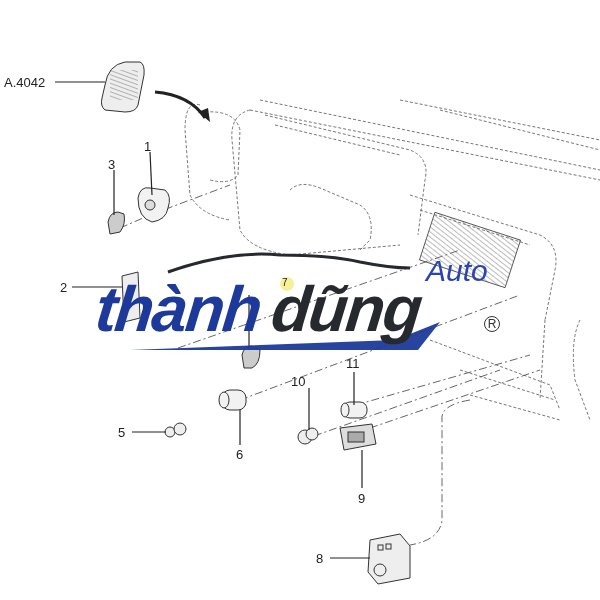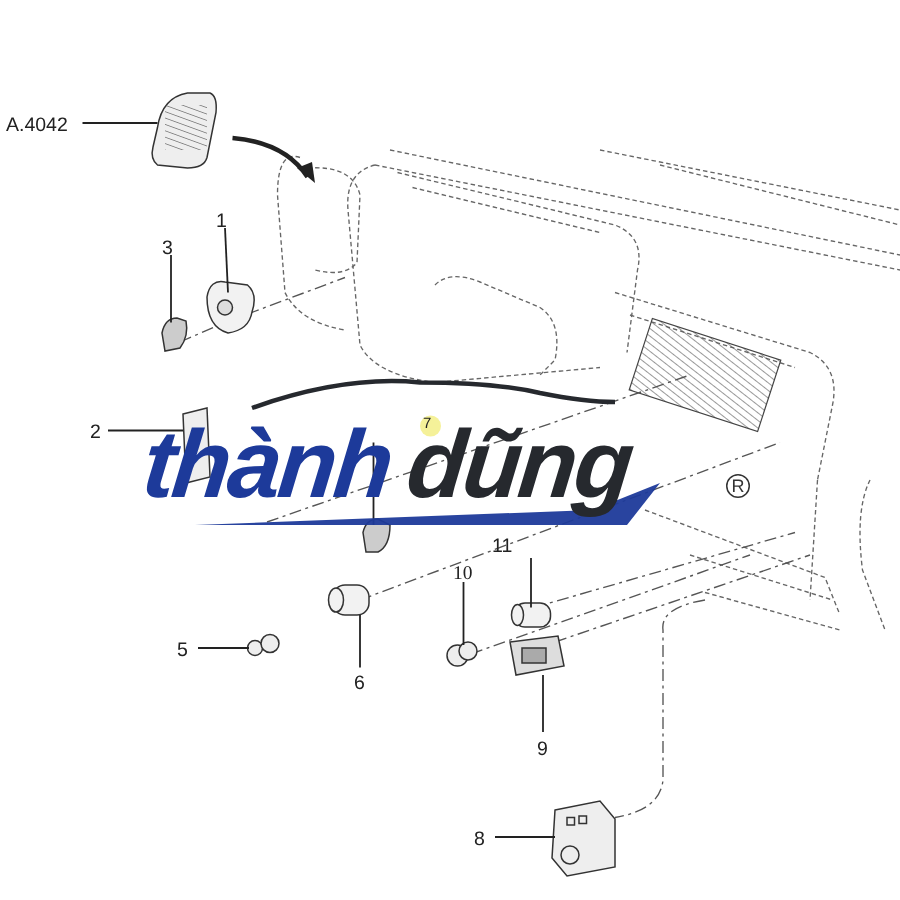--- a/index.html
+++ b/index.html
@@ -130,21 +130,22 @@
 
 <span class="callout" style="left:4px;top:76px;">A.4042</span>
 <span class="callout" style="left:144px;top:140px;">1</span>
 <span class="callout" style="left:60px;top:281px;">2</span>
 <span class="callout" style="left:108px;top:158px;">3</span>
 <span class="callout" style="left:118px;top:426px;">5</span>
 <span class="callout" style="left:236px;top:448px;">6</span>
 <span class="callout" style="left:282px;top:278px;font-size:10px;">7</span>
 <span class="callout" style="left:316px;top:552px;">8</span>
 <span class="callout" style="left:358px;top:492px;">9</span>
-<span class="callout" style="left:302px;top:375px;font-family:Liberation Serif, serif;">10</span>
-<span class="callout" style="left:328px;top:357px;">11</span>
+<span class="callout" style="left:291px;top:375px;">10</span>
+<span class="callout" style="left:346px;top:357px;">11</span>
 
 <div class="logo">
   <span class="logo-thanh">thành</span>
   <span class="logo-dung">dũng</span>
+  <span class="logo-auto">Auto</span>
   <span class="logo-reg">R</span>
 </div>
 </div>
 
 </body></html>

